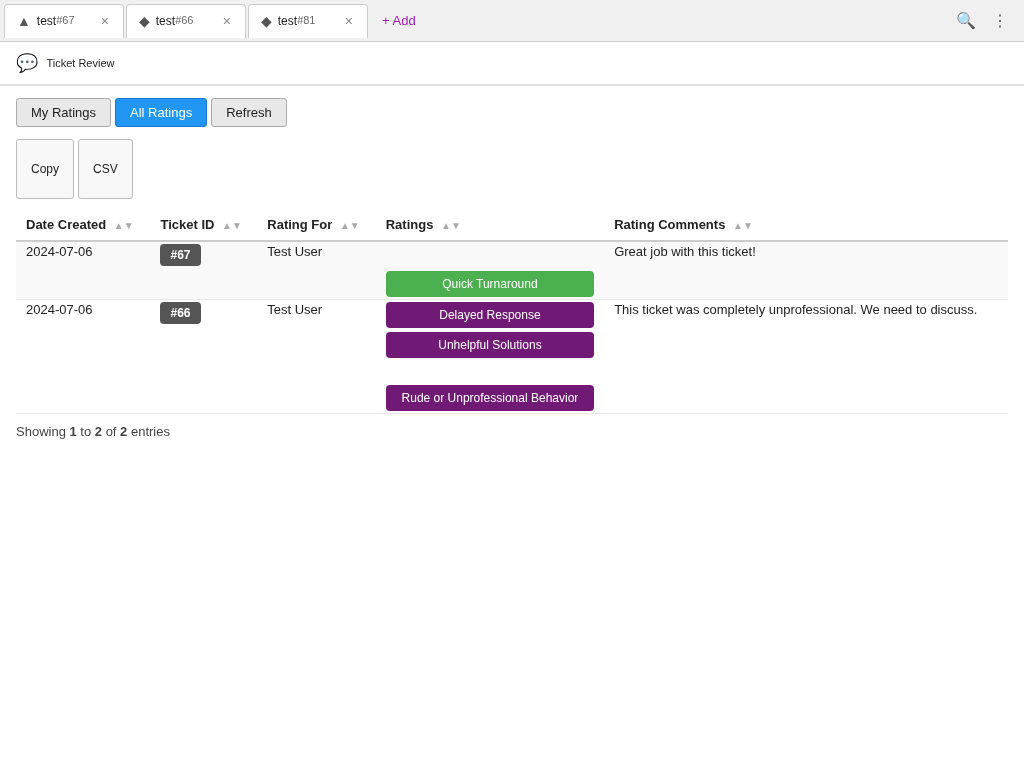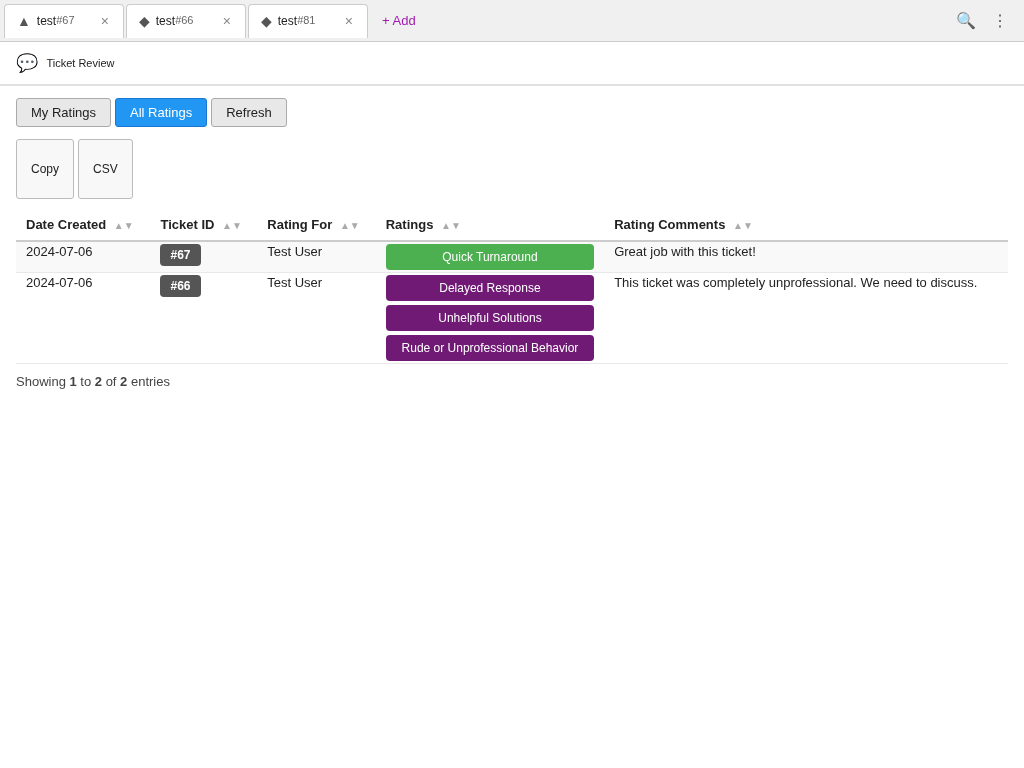--- a/index.html
+++ b/index.html
@@ -93,21 +93,21 @@
     .ticket-badge {
       display: inline-block; background: #555; color: #fff;
       padding: 4px 10px; border-radius: 4px; font-size: 12px; font-weight: 600;
     }
 
     .rating-tag {
       display: block; color: #fff; padding: 6px 10px;
       border-radius: 4px; margin-bottom: 4px; font-size: 12px; font-weight: 500;
       text-align: center;
     }
-    .rating-tag:last-child { margin-bottom: 0; }
+    .rating-tag:last-child { margin-bottom: 0; margin-top: 27px; }
     .rating-green { background: #4CAF50; }
     .rating-red { background: #701a75; }
 
     
     .table-footer { padding: 10px 16px; font-size: 13px; color: #444; }
     .table-footer strong { font-weight: 600; }
   </style>
 </head>
 <body>
 

